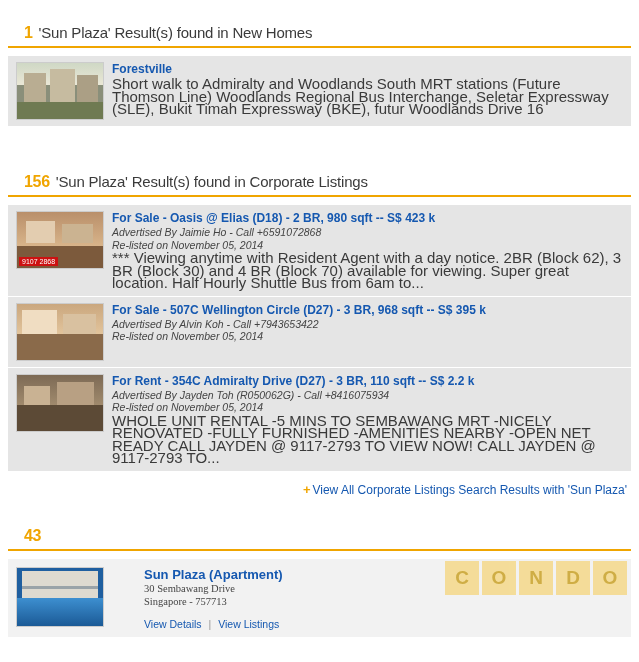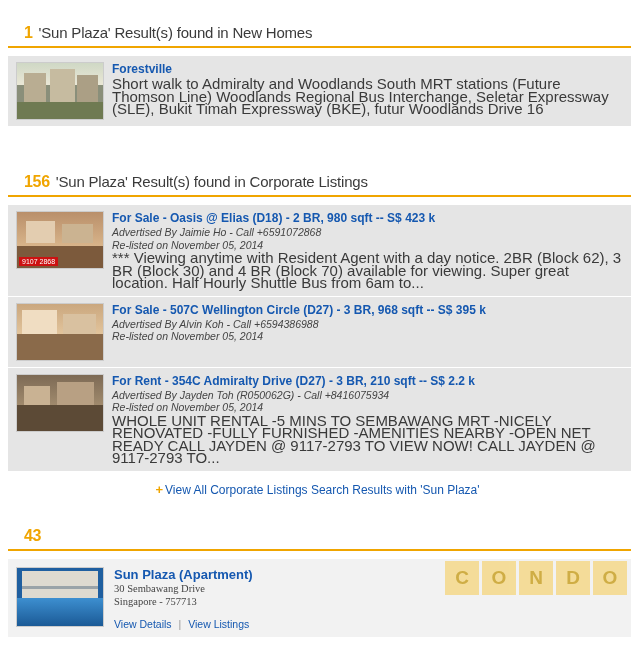--- a/index.html
+++ b/index.html
@@ -117,21 +117,21 @@
   .res-desc {
     color: #3a3a3a;
     font-size: 15px;
     line-height: 12.5px;
     margin-top: 1px;
   }
   .stars { letter-spacing: -0.5px; }
 
   
   .view-all-wrap {
-    text-align: center;
+    text-align: right;
     margin: 10px 12px 0 8px;
   }
   .view-all {
     color: #1558b0;
     font-size: 12px;
     text-decoration: none;
     font-weight: normal;
   }
   .plus {
     color: #f0a500;
@@ -142,20 +142,21 @@
 
   
   .condo-row {
     display: flex;
     background: #f2f2f2;
     margin: 8px 8px 0 8px;
     padding: 8px;
     position: relative;
     overflow: hidden;
     height: 62px;
+    gap: 30px;
   }
   .condo-thumb {
     width: 86px;
     height: 58px;
     flex: 0 0 86px;
     margin-right: 10px;
     border: 1px solid #cccccc;
     position: relative;
     overflow: hidden;
     background: #1f5fa0;
@@ -268,34 +269,34 @@
 
   <div class="result-row">
     <div class="thumb thumb-room">
       <div class="sky"></div>
       <div class="bldg" style="left:6%;top:12%;width:40%;height:44%;"></div>
       <div class="bldg" style="left:54%;top:18%;width:38%;height:38%;background:#d9c1a0;"></div>
       <div class="ground"></div>
     </div>
     <div class="res-body">
       <a class="res-title" href="#">For Sale - 507C Wellington Circle (D27) - 3 BR, 968 sqft -- S$ 395 k</a>
-      <div class="res-line">Advertised By Alvin Koh - Call +6594386988</div>
+      <div class="res-line">Advertised By Alvin Koh - Call +7943653422</div>
       <div class="res-line">Re-listed on November 05, 2014</div>
     </div>
   </div>
 
   <div class="result-row">
     <div class="thumb thumb-living">
       <div class="sky"></div>
       <div class="bldg" style="left:8%;top:20%;width:30%;height:36%;"></div>
       <div class="bldg" style="left:46%;top:14%;width:44%;height:42%;background:#b8a083;"></div>
       <div class="ground"></div>
     </div>
     <div class="res-body">
-      <a class="res-title" href="#">For Rent - 354C Admiralty Drive (D27) - 3 BR, 210 sqft -- S$ 2.2 k</a>
+      <a class="res-title" href="#">For Rent - 354C Admiralty Drive (D27) - 3 BR, 110 sqft -- S$ 2.2 k</a>
       <div class="res-line">Advertised By Jayden Toh (R050062G) - Call +8416075934</div>
       <div class="res-line">Re-listed on November 05, 2014</div>
       <div class="res-desc">WHOLE UNIT RENTAL -5 MINS TO SEMBAWANG MRT -NICELY RENOVATED -FULLY FURNISHED -AMENITIES NEARBY -OPEN NET READY CALL JAYDEN @ 9117-2793 TO VIEW NOW! CALL JAYDEN @ 9117-2793 TO...</div>
     </div>
   </div>
 
   <div class="view-all-wrap">
     <a class="view-all" href="#"><span class="plus">+</span><span>View All Corporate Listings Search Results with 'Sun Plaza'</span></a>
   </div>
 

